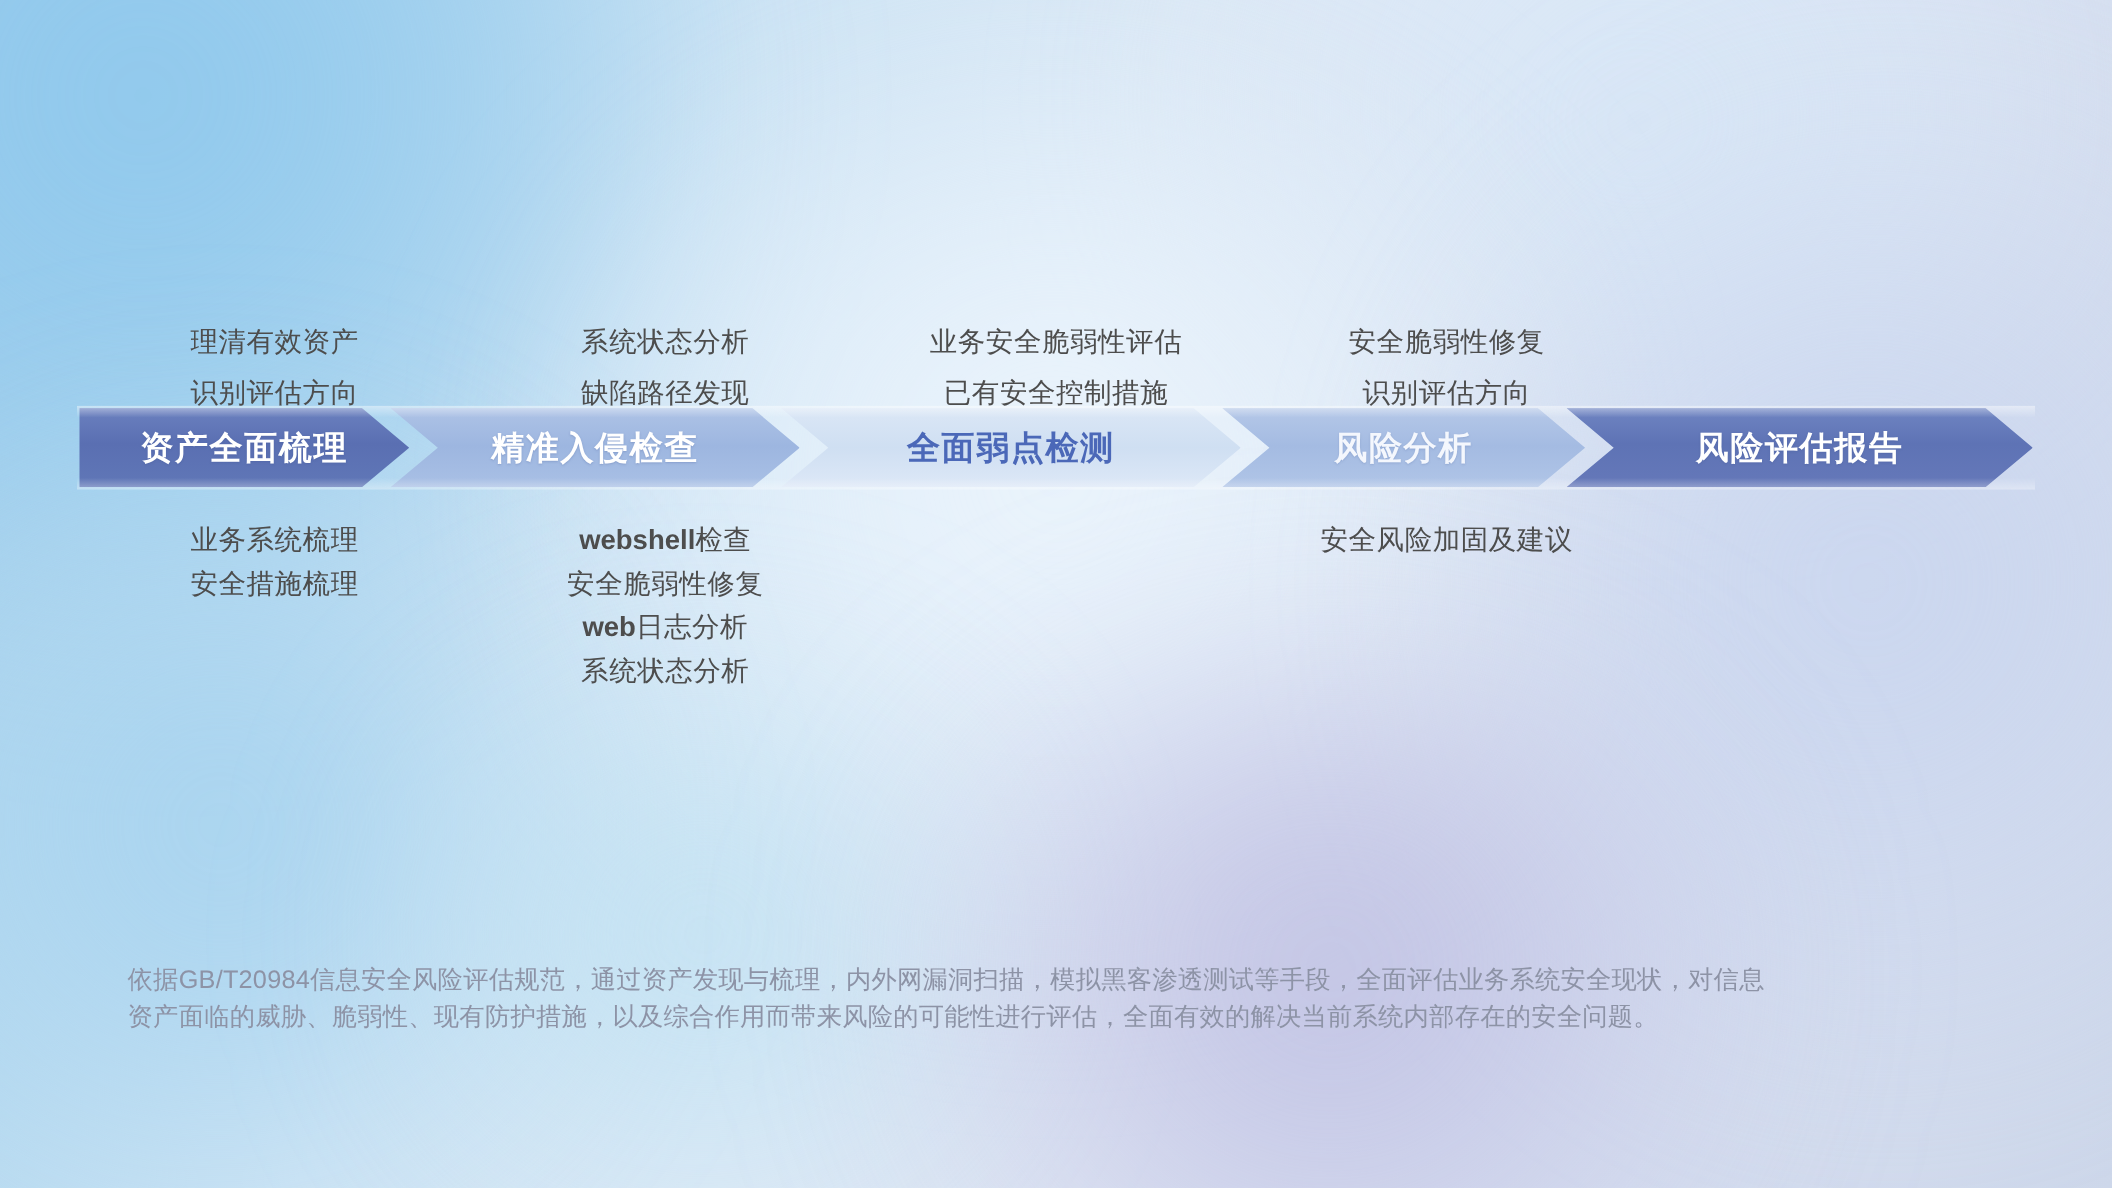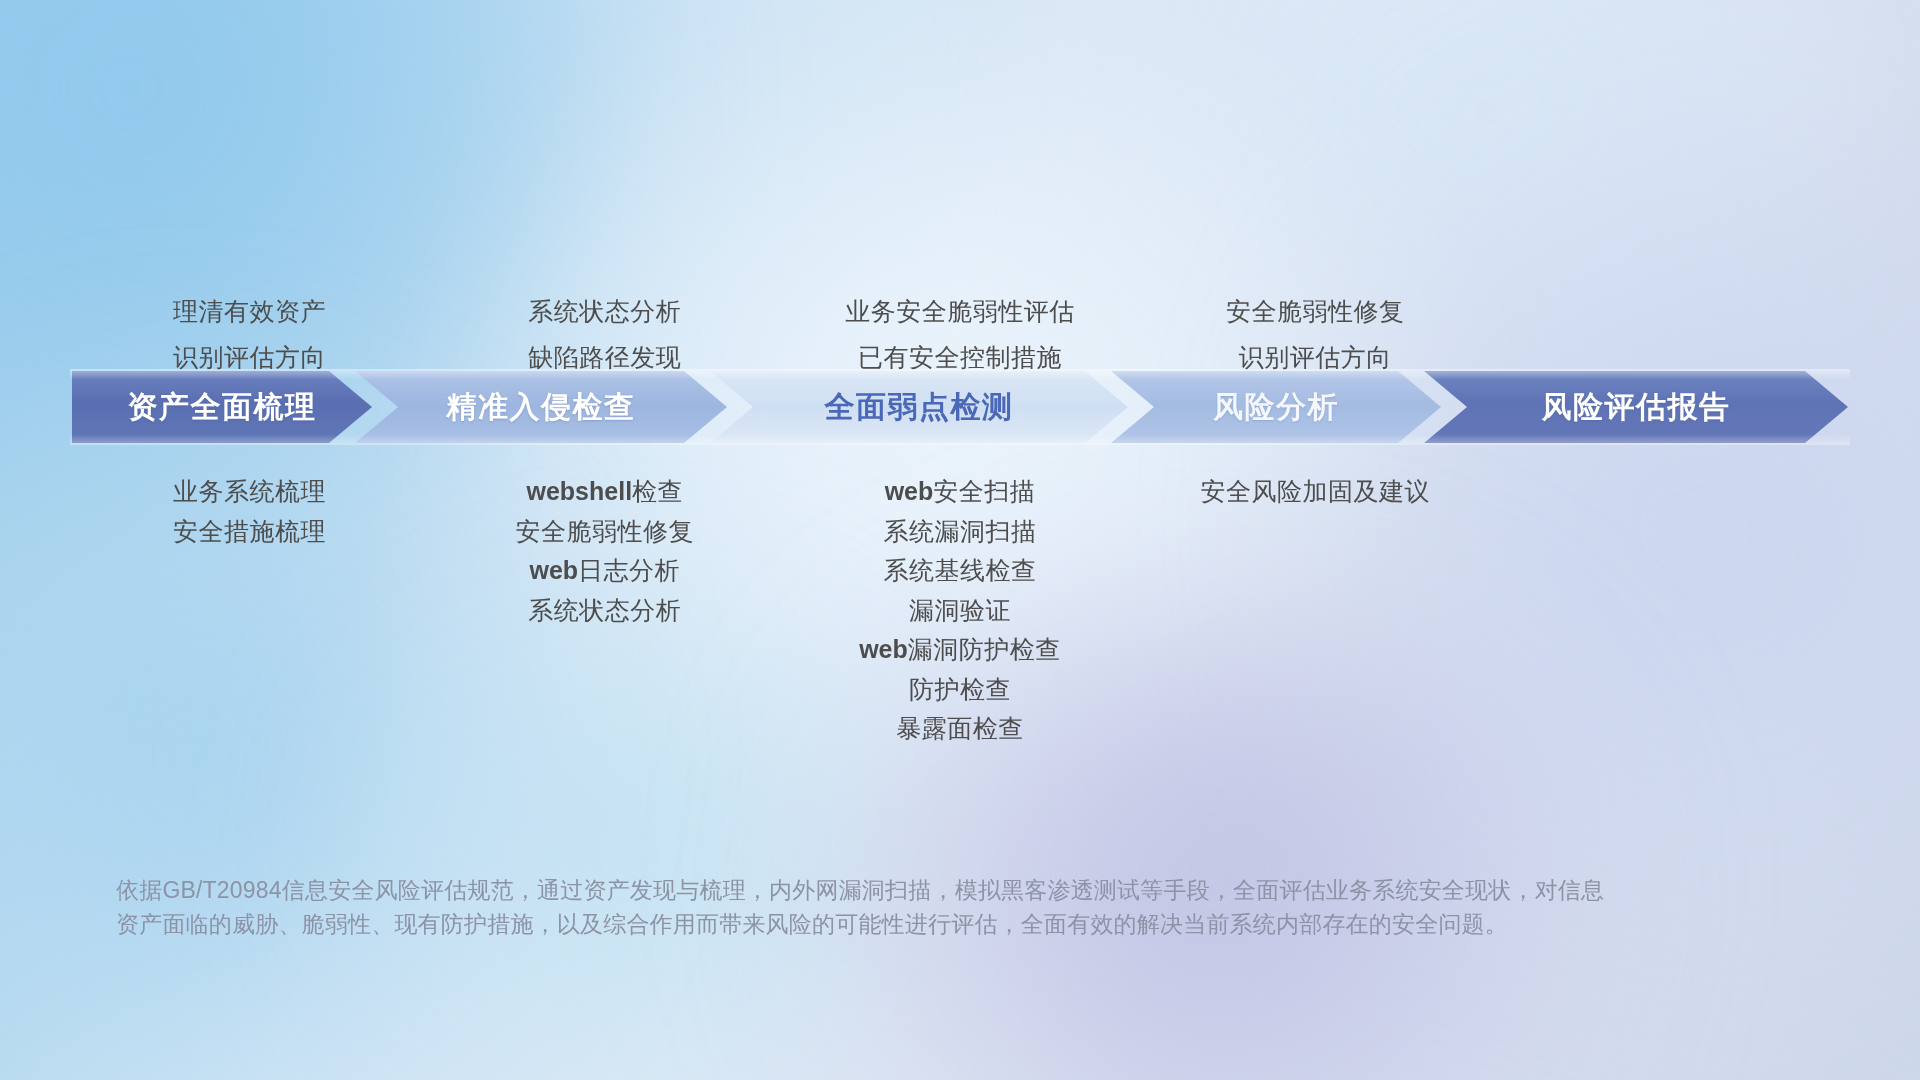--- a/index.html
+++ b/index.html
@@ -228,29 +228,20 @@
         <div class="item"><b>web</b>日志分析</div>
         <div class="item">系统状态分析</div>
       </div>
     </div>
 
     <div class="col">
       <div class="top-list">
         <div class="item">业务安全脆弱性评估</div>
         <div class="item">已有安全控制措施</div>
       </div>
-      <div class="bot-list">
-        <div class="item"><b>web</b>安全扫描</div>
-        <div class="item">系统漏洞扫描</div>
-        <div class="item">系统基线检查</div>
-        <div class="item">漏洞验证</div>
-        <div class="item"><b>web</b>漏洞防护检查</div>
-        <div class="item">防护检查</div>
-        <div class="item">暴露面检查</div>
-      </div>
     </div>
 
 
     <div class="col">
       <div class="top-list">
         <div class="item">安全脆弱性修复</div>
         <div class="item">识别评估方向</div>
       </div>
       <div class="bot-list">
         <div class="item">安全风险加固及建议</div>

